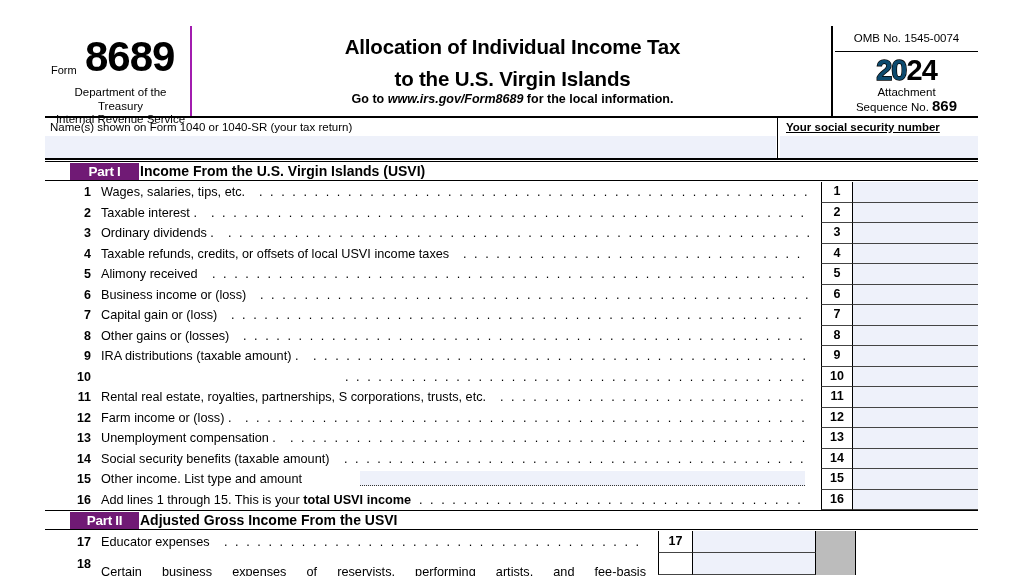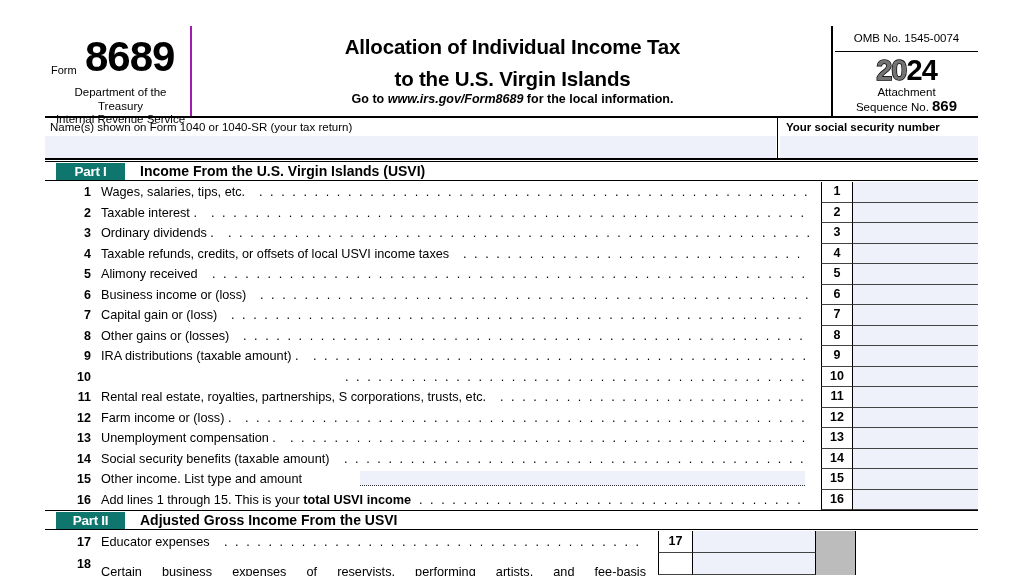--- a/index.html
+++ b/index.html
@@ -52,21 +52,21 @@
   .omb{
     position:absolute;left:0;top:0;width:143px;height:26px;
     border-bottom:1.5px solid #000;box-sizing:border-box;
     font-size:11.5px;text-align:center;line-height:24px;
   }
   .yearbox{
     position:absolute;left:0;top:26px;width:143px;height:64px;text-align:center;
   }
   .year{font-size:29px;font-weight:bold;line-height:31px;margin-top:3px;letter-spacing:-1px;}
   .year .hollow{
-    color:#737373;
+    color:#0c4a6e;
     -webkit-text-stroke:1.4px #000;
     paint-order:stroke fill;
   }
   .attach{font-size:11.5px;line-height:13px;margin-top:0px;}
   .attach .seq{font-size:15px;font-weight:bold;}
 
   
   .namerow{
     position:absolute;left:45px;top:118px;width:933px;height:42px;
     border-bottom:2px solid #000;box-sizing:border-box;
@@ -75,34 +75,34 @@
     position:absolute;left:0;top:0;width:733px;height:40px;
     border-right:1.5px solid #000;box-sizing:border-box;
   }
   .name-lbl{position:absolute;left:5px;top:3px;font-size:11.5px;}
   .name-fill{
     position:absolute;left:0;top:18px;width:731px;height:22px;background:#eef1fa;
   }
   .name-right{
     position:absolute;left:735px;top:0;width:198px;height:40px;box-sizing:border-box;
   }
-  .ssn-lbl{position:absolute;left:6px;top:3px;font-size:11.5px;font-weight:bold;}
+  .ssn-lbl{position:absolute;left:6px;top:3px;font-size:11.5px;font-weight:bold;text-decoration:underline;}
   .ssn-fill{
     position:absolute;left:0px;top:18px;width:198px;height:22px;background:#eef1fa;
   }
 
   
   .partbar{
     position:absolute;left:45px;width:933px;height:20px;
     border-top:1px solid #000;border-bottom:1.5px solid #000;
     box-sizing:border-box;background:#fff;
   }
   .partbadge{
-    position:absolute;left:11px;top:1px;width:69px;height:17px;
-    background:#0f766e;color:#fff;font-size:13.5px;font-weight:bold;
+    position:absolute;left:25px;top:1px;width:69px;height:17px;
+    background:#701a75;color:#fff;font-size:13.5px;font-weight:bold;
     text-align:center;line-height:17px;letter-spacing:-0.3px;
   }
   .parttitle{
     position:absolute;left:95px;top:1px;font-size:14px;font-weight:bold;line-height:17px;
   }
 
   
   .p1{
     position:absolute;left:45px;top:182px;width:933px;height:328px;
   }

